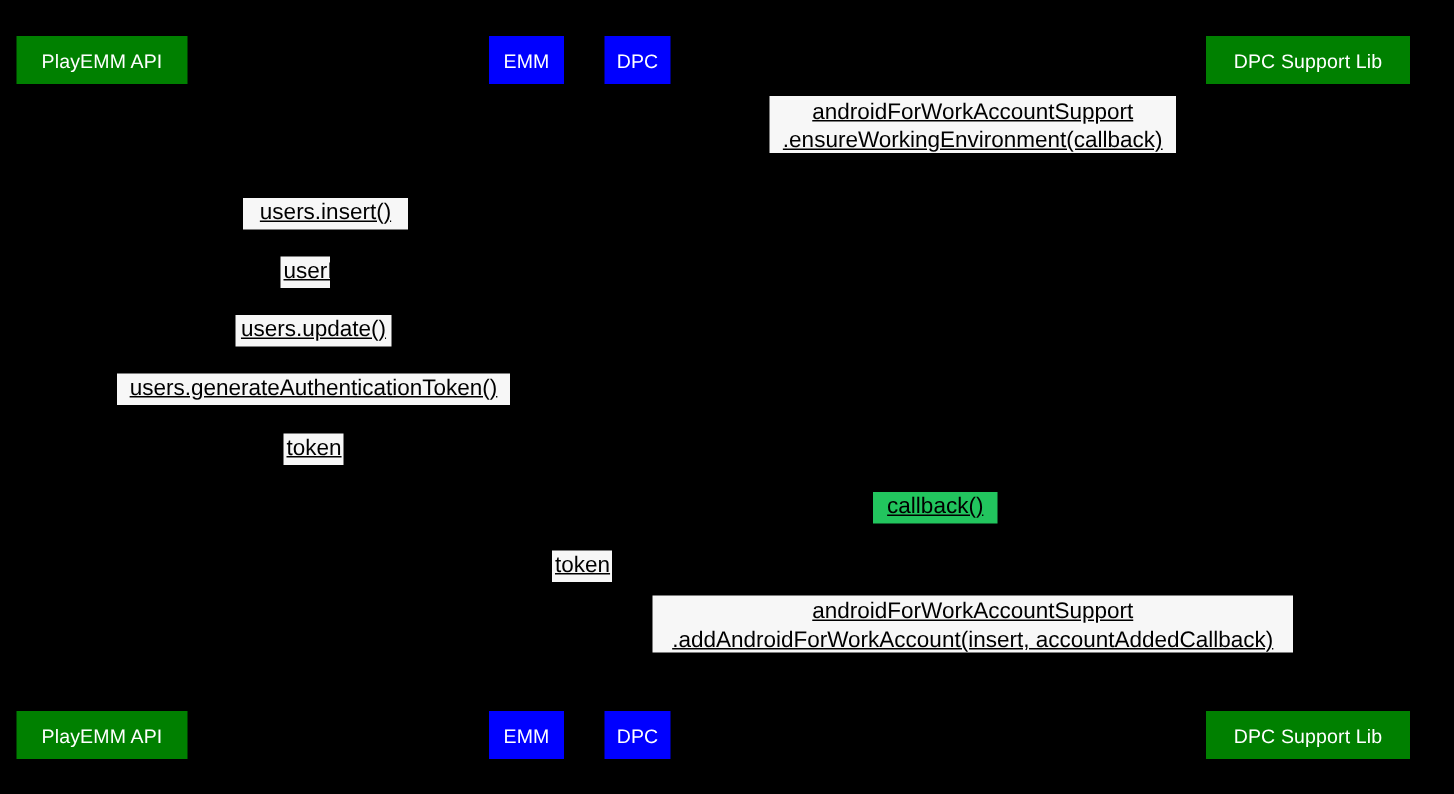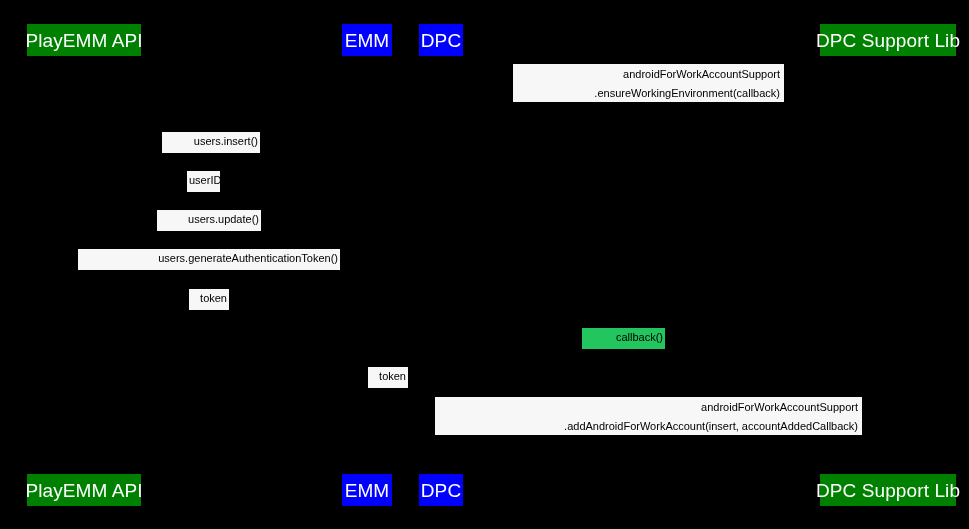--- a/index.html
+++ b/index.html
@@ -17,48 +17,48 @@
     height: 529px;
     background: #000000;
     overflow: hidden;
   }
   .participant {
     position: absolute;
     display: flex;
     align-items: center;
     justify-content: center;
     color: #ffffff;
-    font-size: 19px;
+    font-size: 13px;
     line-height: 1;
     letter-spacing: 0.1px;
     white-space: nowrap;
     box-sizing: border-box;
-    margin-left: 16px;
   }
   .participant.green { background: #008000; }
   .participant.blue  { background: #0000ff; }
 
   .lifeline {
     position: absolute;
     width: 1px;
     background: #000000;
     top: 56px;
     height: 418px;
   }
 
   .msg {
     position: absolute;
     background: #f7f7f7;
     color: #000000;
-    font-size: 11px;
+    font-size: 15px;
     line-height: 19px;
     white-space: nowrap;
-    text-align: right;
+    text-align: center;
     box-sizing: border-box;
     padding: 0 2px;
+    text-decoration: underline;
   }
   .msg.two-line {
     line-height: 19px;
     padding: 1px 4px;
   }
   .msg .ln { display: block; }
 </style>
 </head>
 <body>
 
@@ -88,21 +88,21 @@
     <div class="participant green" style="left: 804px; top: 24px; width: 136px; height: 32px; background: rgb(0, 128, 0); color: rgb(255, 255, 255);">
       <span>DPC Support Lib</span>
     </div>
     <div class="participant green" style="left: 804px; top: 474px; width: 136px; height: 32px; background: rgb(0, 128, 0); color: rgb(255, 255, 255);">
       <span>DPC Support Lib</span>
     </div>
     <div class="msg two-line" style="left: 513px; top: 64px; width: 271px; height: 38px; background: rgb(247, 247, 247); color: rgb(0, 0, 0);">
       <span class="ln">androidForWorkAccountSupport</span>
       <span class="ln">.ensureWorkingEnvironment(callback)</span>
     </div>
-    <div class="msg" style="left: 162px; top: 132px; width: 98px; height: 21px; background: rgb(247, 247, 247); color: rgb(0, 0, 0);">
+    <div class="msg" style="left: 162px; top: 132px; width: 110px; height: 21px; background: rgb(247, 247, 247); color: rgb(0, 0, 0);">
       <span class="ln">users.insert()</span>
     </div>
     <div class="msg" style="left: 187px; top: 171px; width: 33px; height: 21px; background: rgb(247, 247, 247); color: rgb(0, 0, 0);">
       <span class="ln">userID</span>
     </div>
     <div class="msg" style="left: 78px; top: 249px; width: 262px; height: 21px; background: rgb(247, 247, 247); color: rgb(0, 0, 0);">
       <span class="ln">users.generateAuthenticationToken()</span>
     </div>
     <div class="msg" style="left: 157px; top: 210px; width: 104px; height: 21px; background: rgb(247, 247, 247); color: rgb(0, 0, 0);">
       <span class="ln">users.update()</span>

